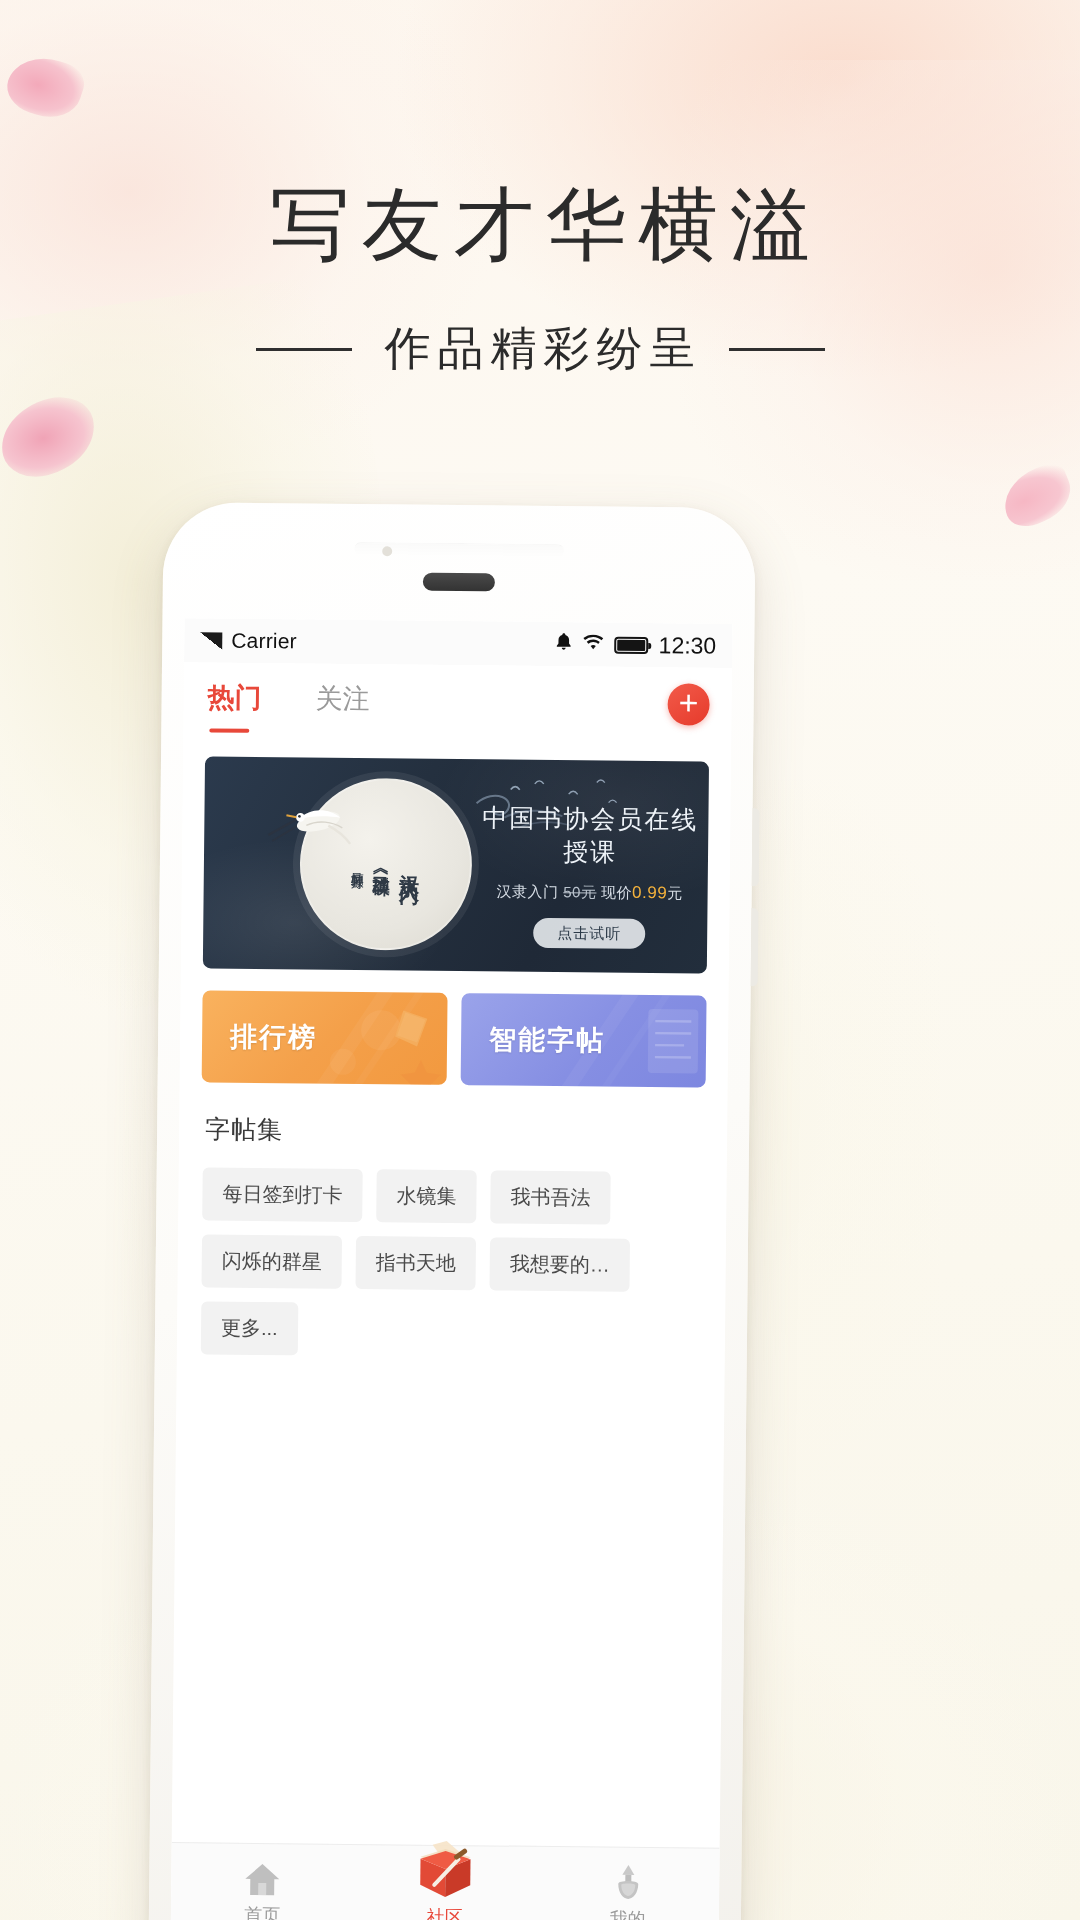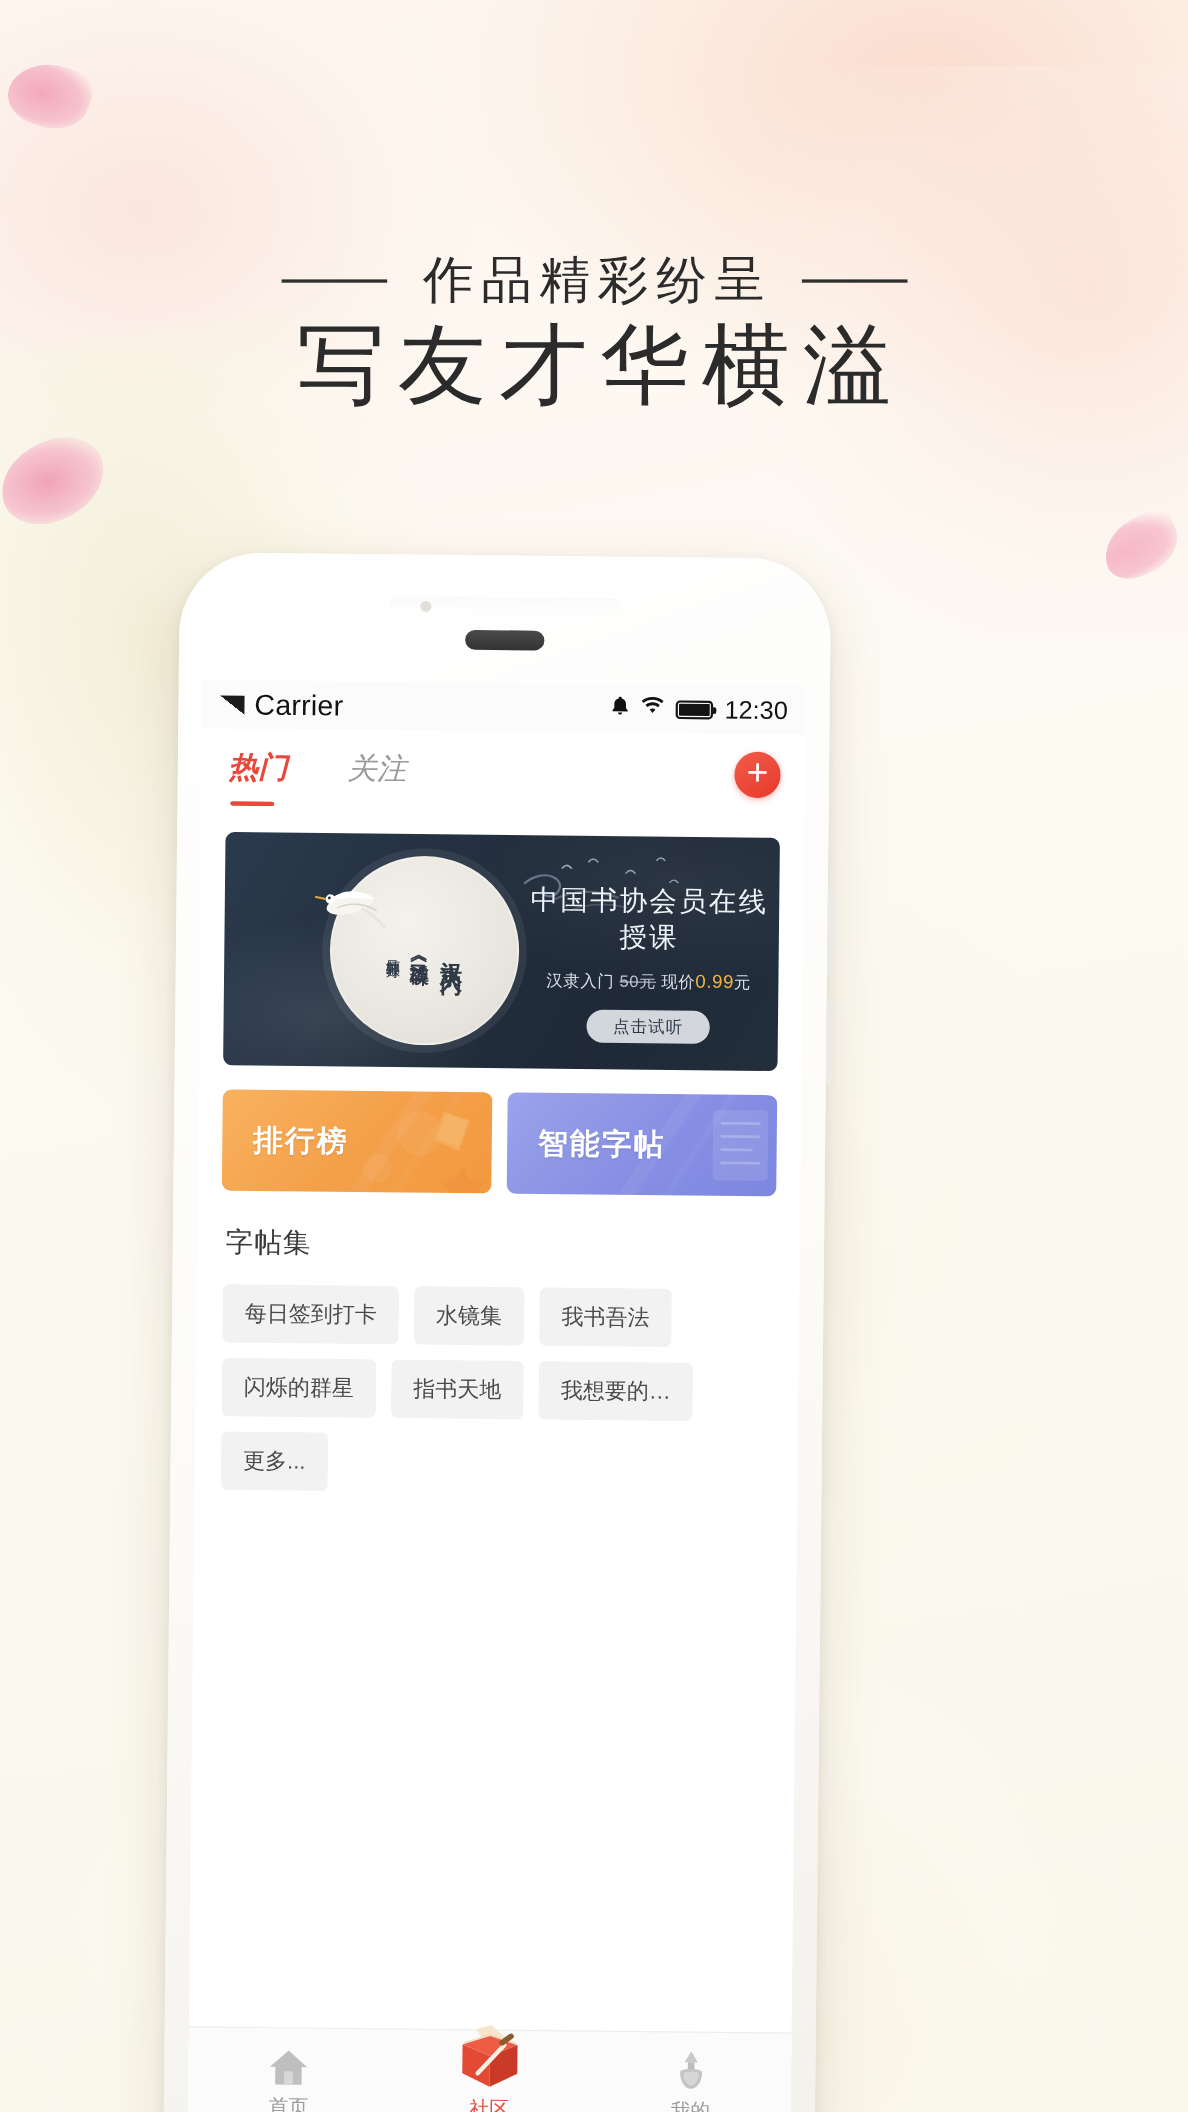--- a/index.html
+++ b/index.html
@@ -98,37 +98,37 @@
     height: 44px; display: flex; align-items: center; justify-content: space-between;
     padding: 0 16px; font-size: 21px; color: #111; background: #fbfbfb;
   }
   .sb-left { display: flex; align-items: center; gap: 9px; }
   .sb-right { display: flex; align-items: center; gap: 10px; }
   #signal-icon {
     width: 22px; height: 17px;
     background: linear-gradient(to top right, transparent 49.5%, #1b1b1b 50%);
     border-bottom: 0;
   }
-  #carrier-label { font-size: 26px; letter-spacing: 0.2px; }
+  #carrier-label { font-size: 21px; letter-spacing: 0.2px; }
   #clock-label { font-size: 23px; font-weight: 400; }
   #battery-icon {
     width: 34px; height: 17px; border: 2px solid #141414; border-radius: 4px;
     position: relative; background: #141414; background-clip: content-box; padding: 1px;
   }
   #battery-icon::after {
     content:""; position:absolute; right:-5px; top:4.5px; width:3px; height:6px;
     background:#141414; border-radius:0 2px 2px 0;
   }
 
   
   #top-tabs {
     height: 74px; display: flex; align-items: center; padding: 0 24px;
     background: #fff; position: relative;
   }
-  .tab { font-size: 27px; color: #9a9a9a; margin-right: 54px; position: relative; padding-bottom: 4px; font-style: italic; }
+  .tab { font-size: 27px; color: #9a9a9a; margin-right: 54px; position: relative; padding-bottom: 4px; }
   .tab.active { color: #e8483a; font-weight: 700; }
   .tab.active::after {
     content: ""; position: absolute; left: 2px; bottom: -13px;
     width: 40px; height: 4px; background: #e8483a; border-radius: 2px;
   }
   #add-post-button {
     position: absolute; right: 22px; top: 50%; transform: translateY(-50%);
     width: 42px; height: 42px; border-radius: 50%;
     background: linear-gradient(145deg,#f25b4a,#e63a2b);
     color: #fff; display: flex; align-items: center; justify-content: center;
@@ -245,26 +245,26 @@
 <div id="poster">
   <div id="wash1"></div>
   <div id="wash2"></div>
   <div id="wash3"></div>
   <div id="petal-left-1"></div>
   <div id="petal-left-2"></div>
   <div id="petal-right"></div>
 </div>
 
 <div id="headline-block">
+  <div id="poster-title">写友才华横溢</div>
   <div id="subtitle-row">
     <span class="sub-rule"></span>
     <span id="poster-subtitle">作品精彩纷呈</span>
     <span class="sub-rule"></span>
   </div>
-  <div id="poster-title">写友才华横溢</div>
 </div>
 
 <div id="phone">
   <div id="bezel-line"></div>
   <div id="camera-dot"></div>
   <div id="earpiece"></div>
   <div id="phone-side-button-2"></div>
 
   <div id="screen">
 

